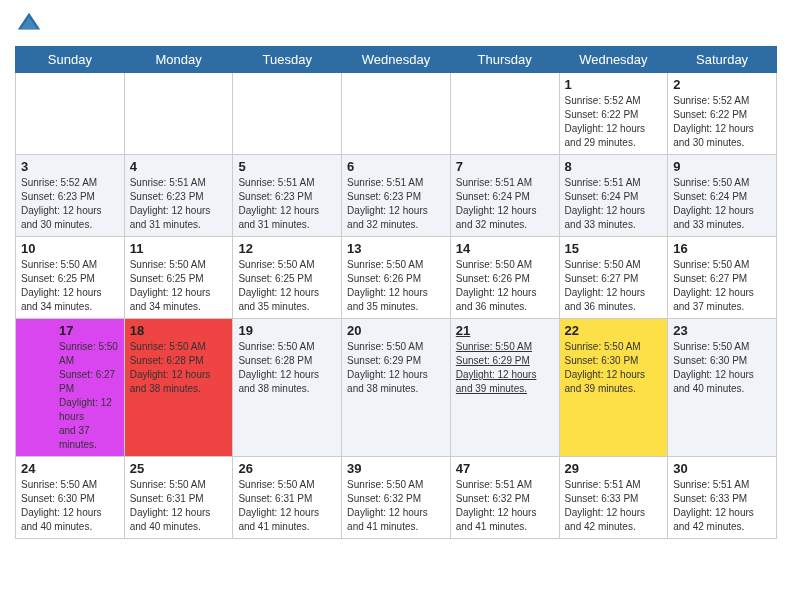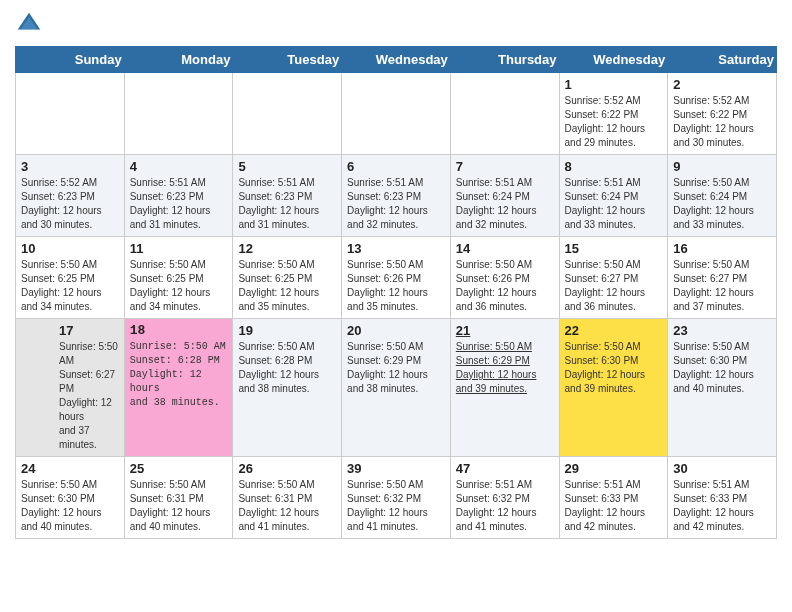--- a/index.html
+++ b/index.html
@@ -54,23 +54,23 @@
       color: #555;
     }
     .calendar {
       width: 100%;
       border-collapse: collapse;
     }
     .calendar th {
       background: #2e6da4;
       color: #fff;
       font-size: 13px;
-      font-weight: bold;
+      font-weight: normal;
       padding: 5px 2px;
-      text-align: right;
+      text-align: center;
       border: 1px solid #2e6da4;
     }
     .calendar td {
       border: 1px solid #ccc;
       vertical-align: top;
       padding: 4px 5px;
       font-size: 10.5px;
       color: #333;
       width: calc(100% / 7);
       height: 80px;
@@ -246,28 +246,28 @@
           </td>
           <td>
             <span class="day-num">16</span>
             <div class="day-info" style="white-space: pre-line;">Sunrise: 5:50 AM
 Sunset: 6:27 PM
 Daylight: 12 hours
 and 37 minutes.</div>
           </td>
         </tr>
         <tr>
-          <td style="background: #e5e5e5; padding-left: 43px;">
+          <td style="background: #d946ef; padding-left: 43px;">
             <span class="day-num">17</span>
             <div class="day-info" style="white-space: pre-line;">Sunrise: 5:50 AM
 Sunset: 6:27 PM
 Daylight: 12 hours
 and 37 minutes.</div>
           </td>
-          <td style="background: #f9a8d4; font-family: Liberation Mono, monospace;">
+          <td style="background: #ef4444;">
             <span class="day-num">18</span>
             <div class="day-info" style="white-space: pre-line;">Sunrise: 5:50 AM
 Sunset: 6:28 PM
 Daylight: 12 hours
 and 38 minutes.</div>
           </td>
           <td style="background: rgb(240, 244, 248);">
             <span class="day-num">19</span>
             <div class="day-info" style="white-space: pre-line;">Sunrise: 5:50 AM
 Sunset: 6:28 PM

